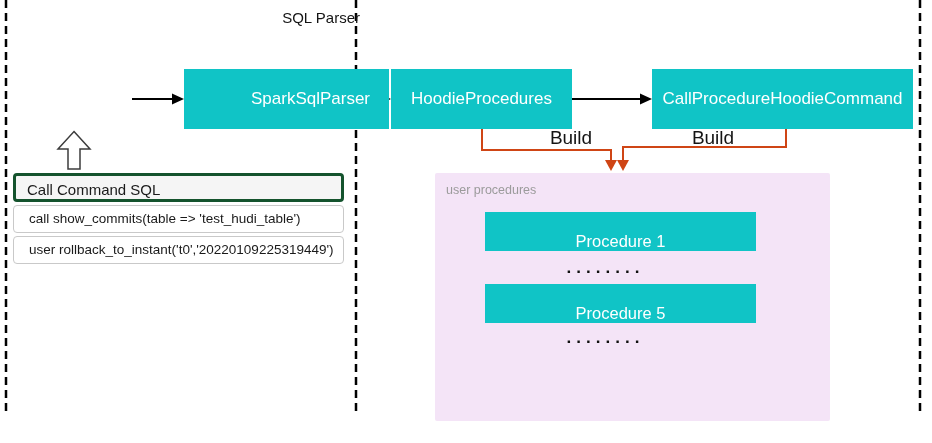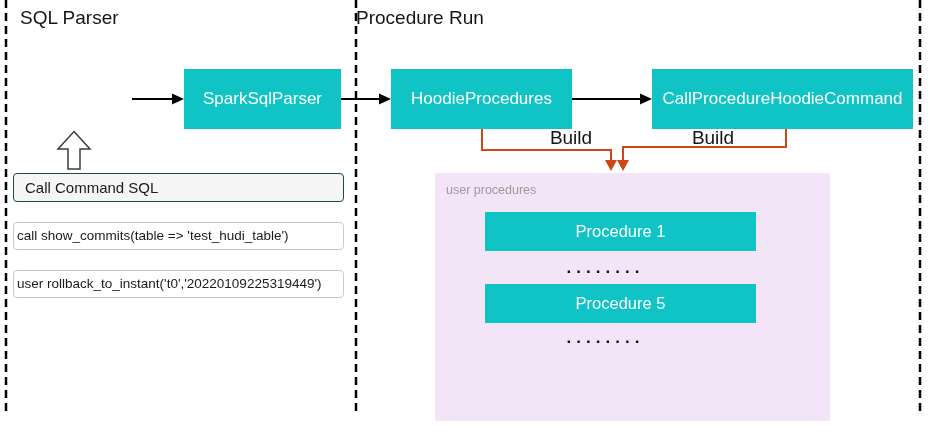--- a/index.html
+++ b/index.html
@@ -2,53 +2,53 @@
 <html><head>
 <meta charset="utf-8">
 <style>
   html,body{margin:0;padding:0;background:#fff;}
   .canvas{
     position:relative;width:932px;height:443px;background:#fff;overflow:hidden;
     font-family:"Liberation Sans",sans-serif;color:#141414;
   }
   .overlay{position:absolute;left:0;top:0;width:932px;height:443px;pointer-events:none;}
   .section-title{
-    position:absolute;top:7px;font-size:19px;line-height:22px;text-align:left;color:#141414;
+    position:absolute;top:7px;font-size:15px;line-height:22px;text-align:right;color:#141414;
   }
   .title-left{left:20px;width:340px;}
   .title-right{left:356px;width:520px;}
   .node{
     position:absolute;background:#10C4C6;color:#fff;display:flex;align-items:center;justify-content:center;
     font-size:17px;line-height:20px;text-align:center;
   }
   .node-call{left:12px;top:69px;width:120px;height:60px;}
   .node-call .wrap{display:block;width:84px;margin:0 auto;}
-  .node-spark{left:184px;top:69px;width:157px;height:60px;}
+  .node-spark{left:184px;top:69px;width:157px;height:60px;padding-left:48px;}
   .node-hoodie{left:391px;top:69px;width:181px;height:60px;}
   .node-cphc{left:652px;top:69px;width:261px;height:60px;}
   .edge-label{position:absolute;top:130px;width:60px;text-align:center;font-size:19px;line-height:16px;color:#141414;}
   .label-build{left:541px;}
   .label-call{left:683px;}
   .sql-table{position:absolute;left:13px;top:173px;width:331px;}
   .sql-header{
-    box-sizing:border-box;height:29px;line-height:27px;background:#F5F5F5;border:1px solid #14532d;
+    box-sizing:border-box;height:29px;line-height:27px;background:#F5F5F5;border:3px solid #14532d;
     border-radius:4px;padding-left:11px;font-size:15px;color:#1a1a1a;
   }
   .sql-row{
     box-sizing:border-box;height:28px;line-height:26px;background:#fff;border:1px solid #C9C9C9;
-    border-radius:4px;padding-left:3px;margin-top:20px;font-size:13.5px;color:#1a1a1a;white-space:nowrap;overflow:hidden;
+    border-radius:4px;padding-left:15px;margin-top:3px;font-size:13.5px;color:#1a1a1a;white-space:nowrap;overflow:hidden;
   }
   .user-procs{
     position:absolute;left:435px;top:173px;width:395px;height:248px;
     background:#F4E4F7;border-radius:2px;
   }
   .up-label{position:absolute;left:11px;top:10px;font-size:12.5px;color:#9B9B9B;}
   .proc-box{
     position:absolute;left:50px;width:271px;height:39px;background:#10C4C6;color:#fff;
-    display:flex;align-items:center;justify-content:center;font-size:16.5px;
+    display:flex;align-items:flex-end;justify-content:center;font-size:16.5px;
   }
   .proc-1{top:39px;}
   .proc-2{top:111px;}
   .proc-n{top:184px;height:40px;}
   .dots{position:absolute;left:50px;width:271px;text-align:center;color:#111;}
   .dots span{
     display:inline-block;transform:translateX(-15px);
     font-weight:700;font-size:17px;letter-spacing:5px;line-height:14px;
   }
   .dots-1{top:86px;height:16px;}
@@ -84,21 +84,20 @@
     </g>
     <g>
       <path d="M786 129 V147 H623 V161" stroke="#CF4515" stroke-width="2" fill="none"></path>
       <polygon points="617,160 629,160 623,171" fill="#CF4515"></polygon>
     </g>
 
     <polygon points="74,131.5 90,149 80,149 80,169 68,169 68,149 58,149" fill="#fff" stroke="#3C3C3C" stroke-width="1.5" stroke-linejoin="miter"></polygon>
   </svg>
 
   <div class="section-title title-left">SQL Parser</div>
-  <div class="section-title title-right">Procedure Run</div>
 
   <div class="node node-spark">
     <span>SparkSqlParser</span>
   </div>
   <div class="node node-hoodie">
     <span>HoodieProcedures</span>
   </div>
   <div class="node node-cphc">
     <span>CallProcedureHoodieCommand</span>
   </div>

